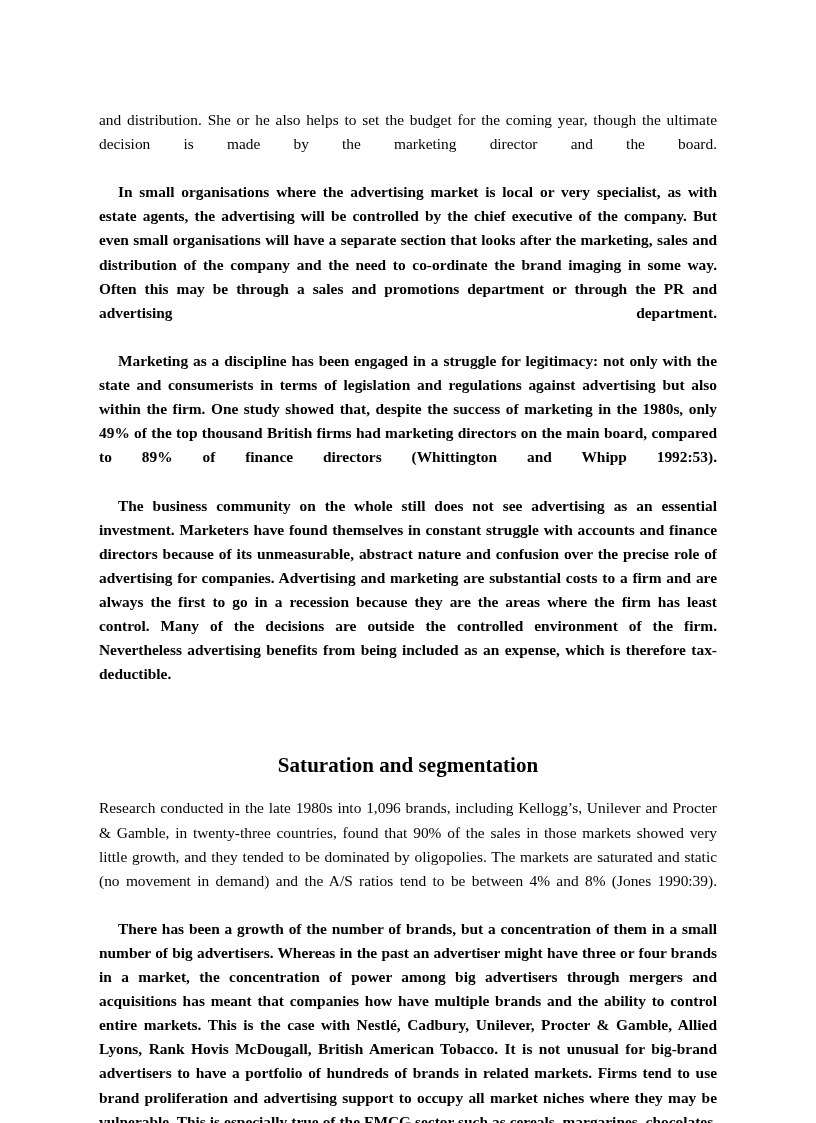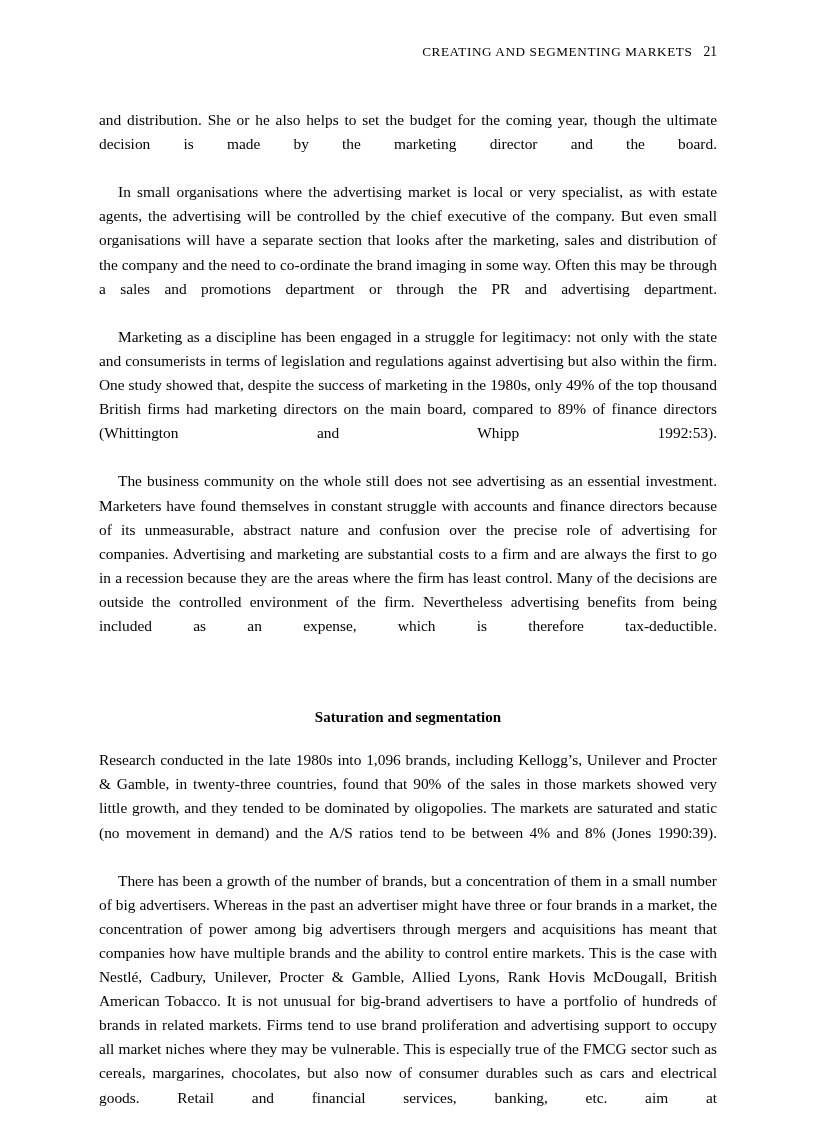--- a/index.html
+++ b/index.html
@@ -65,53 +65,51 @@
     font-size: 15.4px;
     line-height: 24.1px;
     text-align: justify;
     text-justify: inter-word;
     -webkit-hyphens: none;
     hyphens: none;
     word-spacing: 0.1px;
   }
   p.para.indent {
     text-indent: 19px;
+    font-weight: bold;
   }
   p.para.noindent {
     text-indent: 0;
   }
 
   
   p.para::after {
     content: "";
     display: inline-block;
     width: 100%;
   }
 
   h2.section-heading {
     margin: 0;
     padding: 0;
-    font-size: 15px;
+    font-size: 21px;
     line-height: 24.1px;
     font-weight: bold;
     text-align: center;
     letter-spacing: 0.05px;
   }
 
   .gap-before-heading { height: 43px; }
   .gap-after-heading  { height: 19px; }
 </style>
 </head>
 <body>
 
 <div class="page">
 
-  <div class="running-head">
-    <span class="rh-title">CREATING AND SEGMENTING MARKETS</span><span class="rh-page">21</span>
-  </div>
 
   <div class="textblock">
 
     <p class="para noindent">and distribution. She or he also helps to set the budget for the coming year, though the ultimate decision is made by the marketing director and the board.</p>
     <p class="para indent">In small organisations where the advertising market is local or very specialist, as with estate agents, the advertising will be controlled by the chief executive of the company. But even small organisations will have a separate section that looks after the marketing, sales and distribution of the company and the need to co-ordinate the brand imaging in some way. Often this may be through a sales and promotions department or through the PR and advertising department.</p>
     <p class="para indent">Marketing as a discipline has been engaged in a struggle for legitimacy: not only with the state and consumerists in terms of legislation and regulations against advertising but also within the firm. One study showed that, despite the success of marketing in the 1980s, only 49% of the top thousand British firms had marketing directors on the main board, compared to 89% of finance directors (Whittington and Whipp 1992:53).</p>
     <p class="para indent">The business community on the whole still does not see advertising as an essential investment. Marketers have found themselves in constant struggle with accounts and finance directors because of its unmeasurable, abstract nature and confusion over the precise role of advertising for companies. Advertising and marketing are substantial costs to a firm and are always the first to go in a recession because they are the areas where the firm has least control. Many of the decisions are outside the controlled environment of the firm. Nevertheless advertising benefits from being included as an expense, which is therefore tax-deductible.</p>
 
     <div class="gap-before-heading"></div>
     <h2 class="section-heading">Saturation and segmentation</h2>

